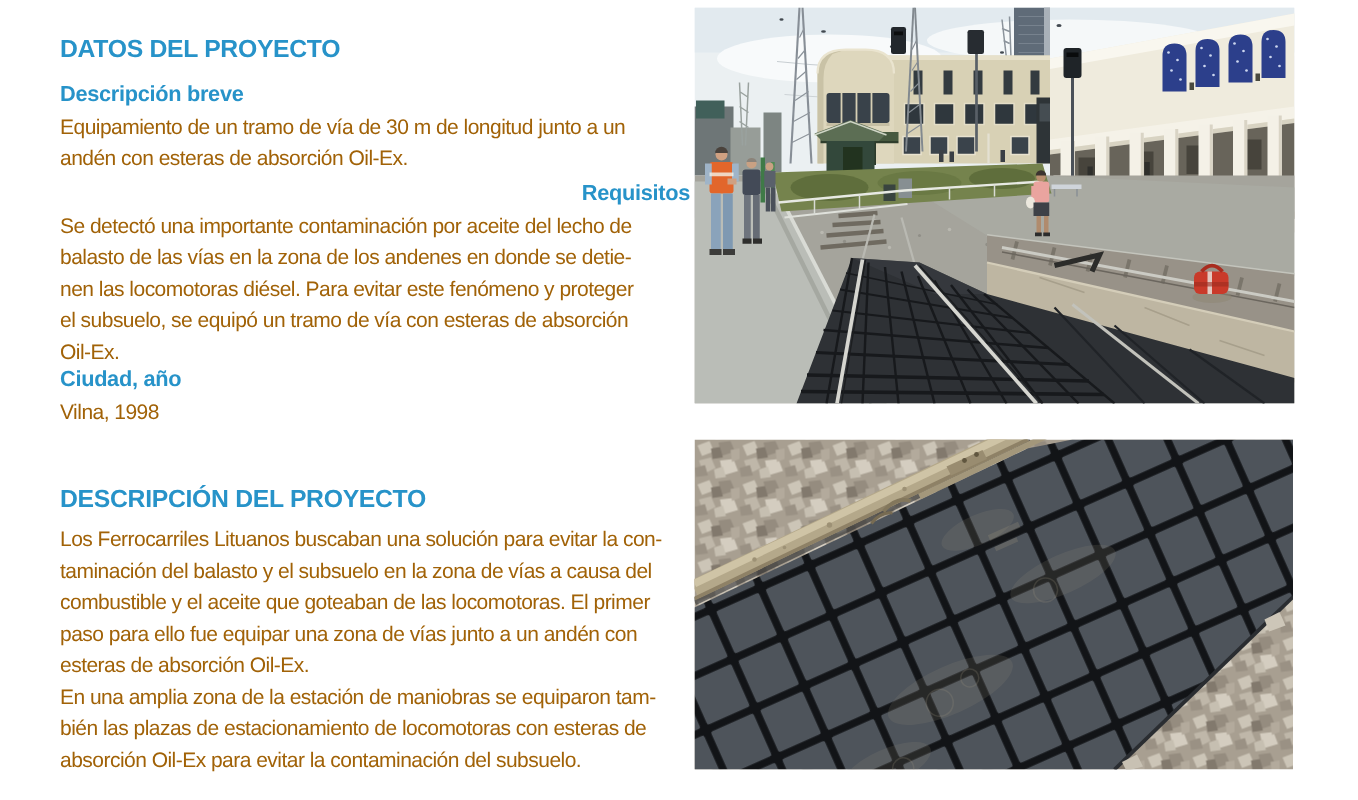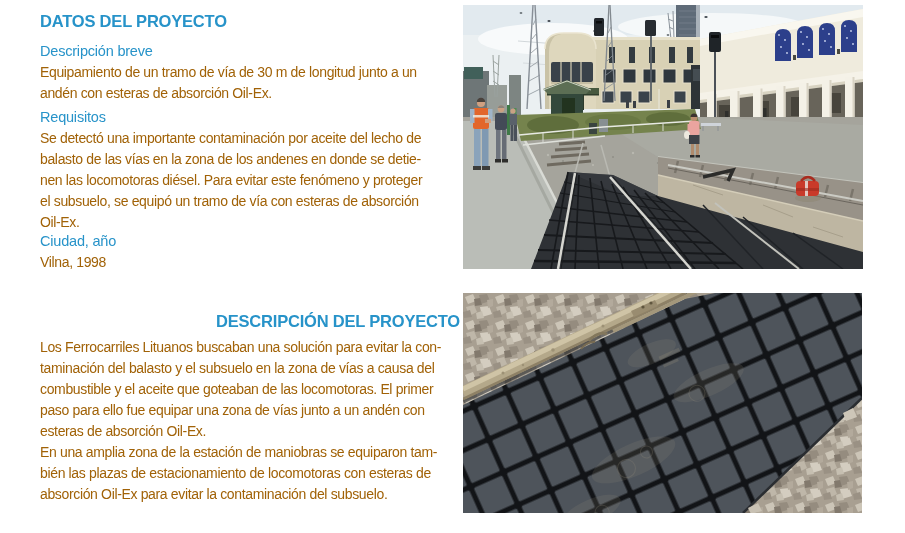--- a/index.html
+++ b/index.html
@@ -1,31 +1,31 @@
 <!DOCTYPE html>
 <html><head>
 <meta charset="utf-8">
 <style>
   html,body{margin:0;padding:0;background:#ffffff;}
   body{
     width:905px;height:533px;position:relative;overflow:hidden;
     font-family:"Liberation Sans", sans-serif;
     -webkit-font-smoothing:antialiased;
   }
-  .text-col{position:absolute;left:40px;top:12px;width:420px;}
+  .text-col{position:absolute;left:40px;top:24px;width:420px;}
   .sec-title{
     color:#2793c9;font-size:16.5px;font-weight:700;letter-spacing:-0.2px;
     margin:0;line-height:19px;
   }
-  .sec-title.second{margin-top:39px;text-align:right;}
+  .sec-title.second{margin-top:39px;}
   .lbl{
-    color:#2793c9;font-size:14.5px;font-weight:400;letter-spacing:-0.2px;
+    color:#2793c9;font-size:14.5px;font-weight:700;letter-spacing:-0.2px;
     margin:12px 0 0 0;line-height:17px;
   }
-  .lbl.mt5{margin-top:5px;}
+  .lbl.mt5{margin-top:5px;text-align:right;}
   .lbl.mt0{margin-top:0;}
   .body-text{
     color:#a16207;font-size:14px;line-height:21px;letter-spacing:-0.35px;
     white-space:pre-line;margin:2px 0 0 0;
   }
   .body-text.para{margin-top:6px;}
   figure{margin:0;padding:0;position:absolute;}
   #photo-top{left:463px;top:5px;width:400px;height:264px;}
   #photo-bottom{left:463px;top:293px;width:399px;height:220px;}
   figure svg{display:block;}

